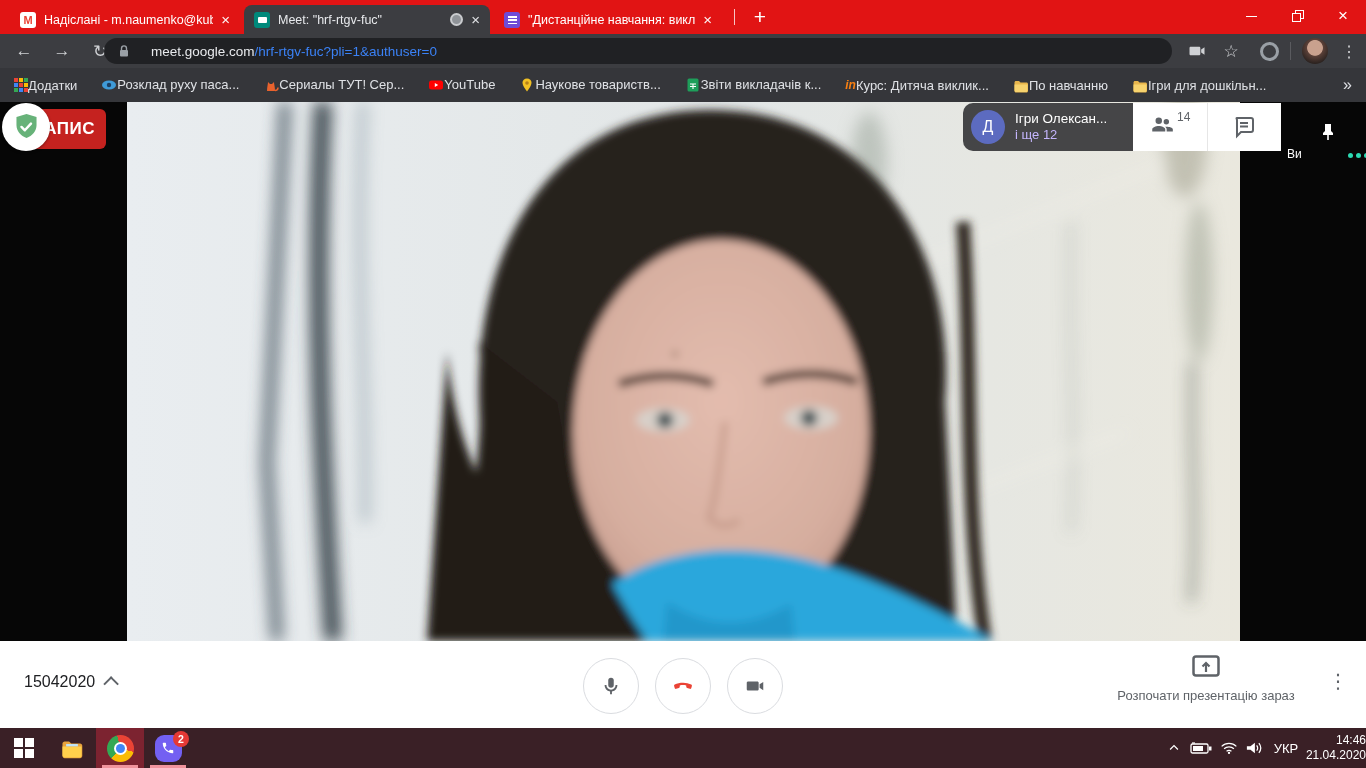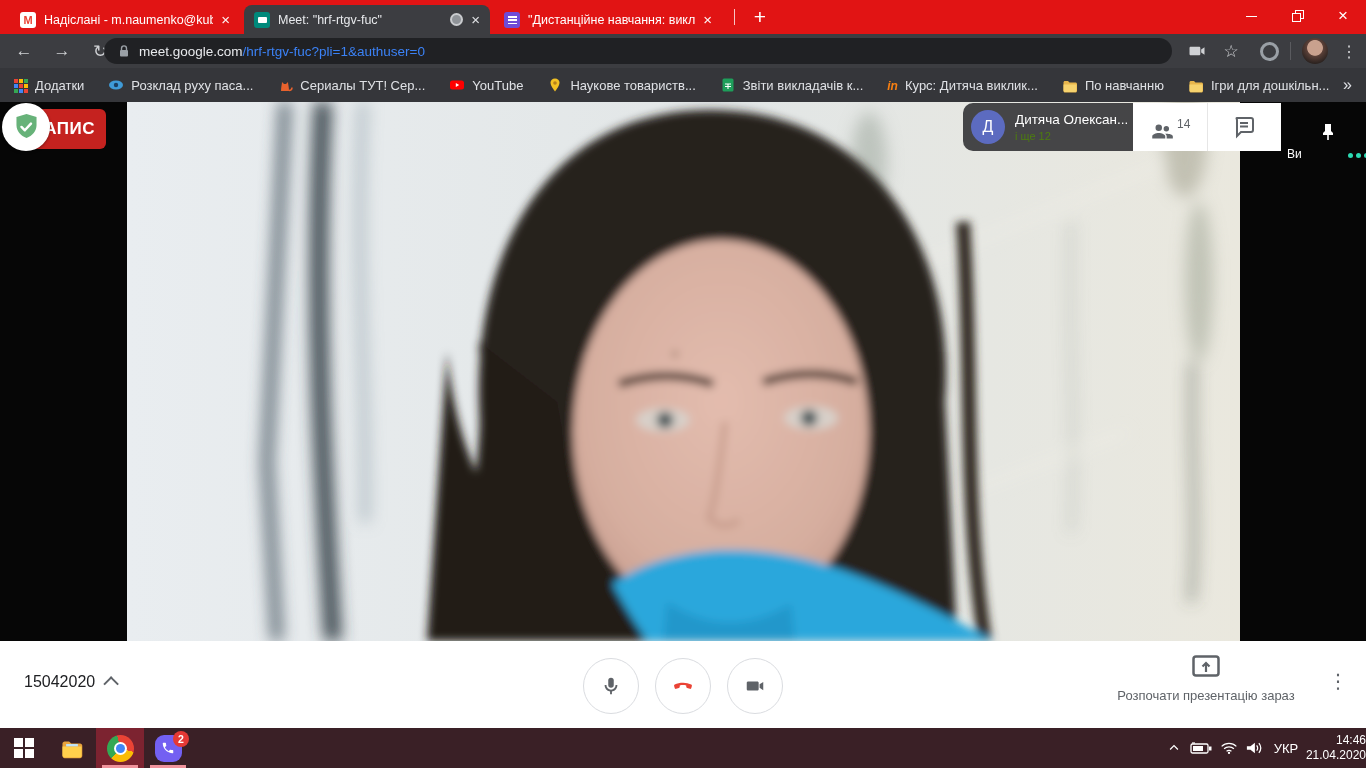--- a/index.html
+++ b/index.html
@@ -27,51 +27,51 @@
   .wc.min{left:1228px}.wc.max{left:1274px}.wc.closew{left:1320px}
   .wc-min-glyph{width:11px;border-top:1.6px solid #fff}
   .wc-restore{position:relative;width:11px;height:11px}
   .wc-restore::before{content:"";position:absolute;left:3px;top:-1px;width:7px;height:7px;border:1.3px solid #fff}
   .wc-restore::after{content:"";position:absolute;left:0;top:2px;width:7px;height:7px;border:1.3px solid #fff;background:#e11414}
   
   .toolbar{position:absolute;left:0;top:34px;width:1366px;height:34px;background:#3c3d41}
   .navbtn{position:absolute;top:0;width:32px;height:34px;display:flex;align-items:center;justify-content:center;
           color:#cfd1d4;font-size:17px}
   .omnibox{position:absolute;left:104px;top:4px;width:1068px;height:26px;background:#202124;border-radius:13px;
-           display:flex;align-items:center;gap:9px;padding:0 14px;box-sizing:border-box;font-size:13.5px}
+           display:flex;align-items:center;gap:21px;padding:0 14px;box-sizing:border-box;font-size:13.5px}
   .url-domain{color:#e8eaed}.url-path{color:#3b82f6}
   .tbicon{position:absolute;top:0;height:34px;display:flex;align-items:center;justify-content:center;color:#cfd1d4}
   .ext-ring{width:13px;height:13px;border:3px solid #9aa0a6;border-radius:50%}
   .tb-divider{position:absolute;left:1290px;top:8px;width:1px;height:18px;background:#5a5b5f}
   .avatar{width:26px;height:26px;border-radius:50%;
           background:radial-gradient(circle at 50% 38%,#c9a18e 0 36%,#5a4038 40%,#2c2320 75%)}
   
   .bookbar{position:absolute;left:0;top:68px;width:1366px;height:34px;background:#35363a;display:flex;
            align-items:center;gap:24px;padding:0 14px;box-sizing:border-box;color:#dfe1e5;font-size:13px}
-  .bm{display:flex;align-items:flex-end;gap:7px;white-space:nowrap}
+  .bm{display:flex;align-items:flex-start;white-space:nowrap}
   .bm svg{flex:none}
   .moodle-in{color:#f98012;font-weight:bold;font-size:12px;font-style:italic}
   .bm-overflow{position:absolute;right:14px;top:0;height:34px;display:flex;align-items:center;color:#dfe1e5;font-size:16px}
   
   .page{position:absolute;left:0;top:102px;width:1366px;height:626px;background:#060606}
   .video{position:absolute;left:127px;top:0;width:1113px;height:539px}
   .video svg{display:block;width:100%;height:100%}
   .badge-rec{position:absolute;left:20px;top:7px;width:86px;height:40px;background:#c5221f;border-radius:6px;
              color:#fff;font-weight:bold;font-size:17px;letter-spacing:.5px;display:flex;align-items:center;
              justify-content:flex-end;padding-right:11px;box-sizing:border-box}
   .adguard{position:absolute;left:2px;top:1px;width:48px;height:48px;background:#fff;border-radius:50%;
            display:flex;align-items:center;justify-content:center;box-shadow:0 1px 3px rgba(0,0,0,.4)}
   .pcard{position:absolute;left:963px;top:1px;width:170px;height:48px;background:rgba(40,40,43,.85);
          border-radius:10px 0 0 10px;display:flex;align-items:center;gap:10px;padding-left:8px;box-sizing:border-box;color:#fff}
   .pavatar{width:34px;height:34px;border-radius:50%;background:#5c6bc0;color:#fff;font-size:16px;
            display:flex;align-items:center;justify-content:center;flex:none}
   .ptext{display:flex;flex-direction:column;line-height:1.3;overflow:hidden}
-  .pname{font-size:13.5px;white-space:nowrap}.pmore{font-size:11px;color:#4d7c0f}
+  .pname{font-size:13.5px;white-space:nowrap}.pmore{font-size:13px;color:#c4b5fd}
   .wpanel{position:absolute;left:1133px;top:1px;width:148px;height:48px;background:#fff;display:flex}
-  .wp-half{flex:1;display:flex;align-items:flex-start;justify-content:center;padding-top:16px;box-sizing:border-box}
+  .wp-half{flex:1;display:flex;align-items:flex-start;justify-content:center;padding-top:9px;box-sizing:border-box}
   .wp-div{border-left:1px solid #e6e6e6;align-items:center;padding-top:0}
   .pcount{font-size:12px;color:#5f6368;margin-left:2px;margin-top:-2px}
   .selfview{position:absolute;left:1281px;top:1px;width:93px;height:62px;overflow:hidden;
             background:radial-gradient(circle at 42% 42%,#a8azzz 0,transparent 0),
                        radial-gradient(circle at 45% 48%,#9c8174 0 9px,rgba(0,0,0,0) 10px),
                        linear-gradient(135deg,#5a6a75 0%,#33404a 55%,#1c242b 100%)}
   .self-label{position:absolute;left:6px;bottom:4px;color:#fff;font-size:12px}
   .self-pin{position:absolute;left:50%;top:46%;transform:translate(-50%,-50%)}
   .self-dots{position:absolute;right:5px;bottom:7px;display:flex;gap:3px}
   .self-dots i{width:5px;height:5px;border-radius:50%;background:#2bd9b2}
@@ -309,21 +309,21 @@
     <div class="adguard">
       <svg width="27" height="29" viewBox="0 0 24 26">
         <path d="M12 1l9 2.6v7.2c0 5.6-3.8 9.6-9 11.7-5.2-2.1-9-6.1-9-11.7V3.6L12 1z" fill="#67b279"></path>
         <path d="M7.5 12.5l3 3 5.5-6" stroke="#fff" stroke-width="2.2" fill="none" stroke-linecap="round" stroke-linejoin="round"></path>
       </svg>
     </div>
 
     <div class="pcard">
       <span class="pavatar">Д</span>
       <span class="ptext">
-        <span class="pname">Дитяча Олексан...</span>
+        <span class="pname">Ігри Олексан...</span>
         <span class="pmore">і ще 12</span>
       </span>
     </div>
 
     <div class="wpanel">
       <div class="wp-half">
         <svg width="26" height="26" viewBox="0 0 24 24">
           <path fill="#5f6368" d="M9 11a3 3 0 100-6 3 3 0 000 6zm7 .5a2.5 2.5 0 100-5 2.5 2.5 0 000 5zM9 13c-2.7 0-6 1.3-6 3v2h12v-2c0-1.7-3.3-3-6-3zm7 .6c-.4 0-.8 0-1.2.1.9.7 1.5 1.5 1.5 2.3v2H22v-2c0-1.6-3-2.4-6-2.4z"></path>
         </svg>
         <span class="pcount">14</span>

